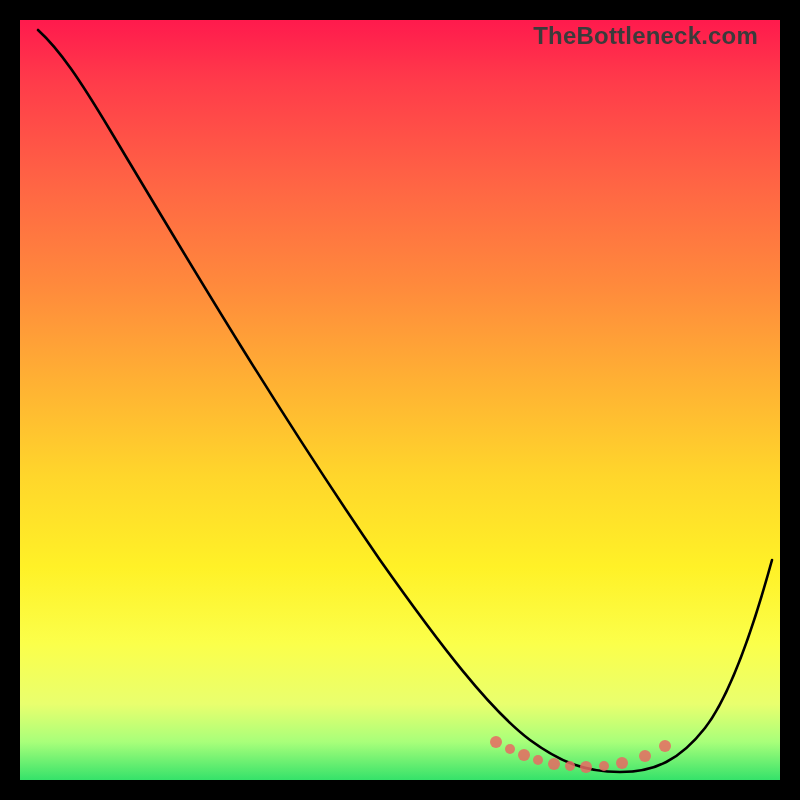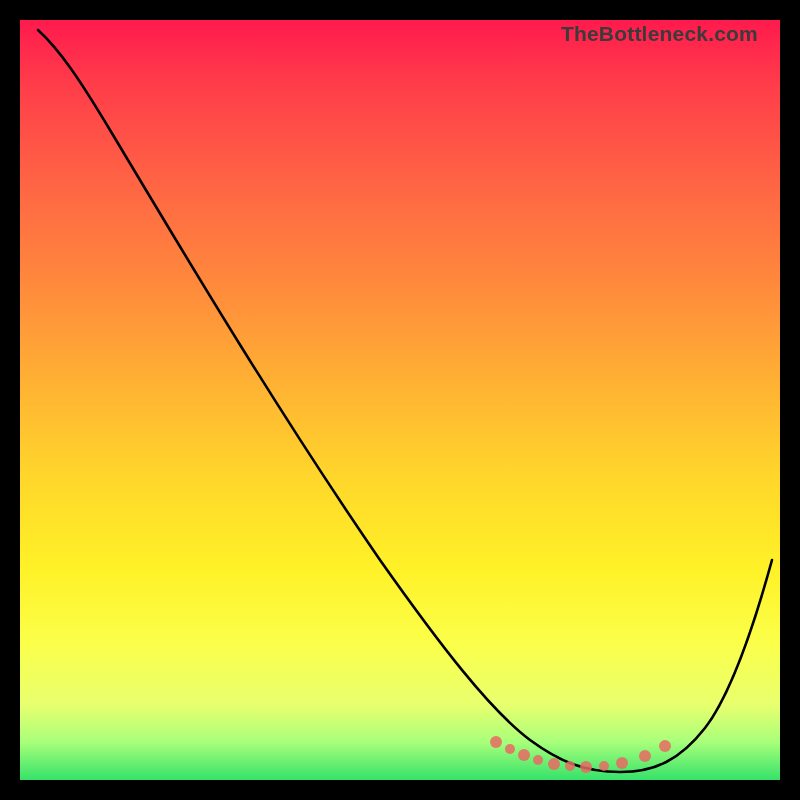--- a/index.html
+++ b/index.html
@@ -39,21 +39,21 @@
       #e9ff6e 90%,
       #a8ff7a 95%,
       #35e26a 100%
     );
   }
   .watermark {
     position: absolute;
     right: 22px;
     top: 2px;
     color: #3b3b3b;
-    font-size: 21px;
+    font-size: 24px;
     font-weight: 600;
     letter-spacing: 0.2px;
     user-select: none;
   }
   svg.curve {
     position: absolute;
     left: 0;
     top: 0;
     width: 760px;
     height: 760px;

